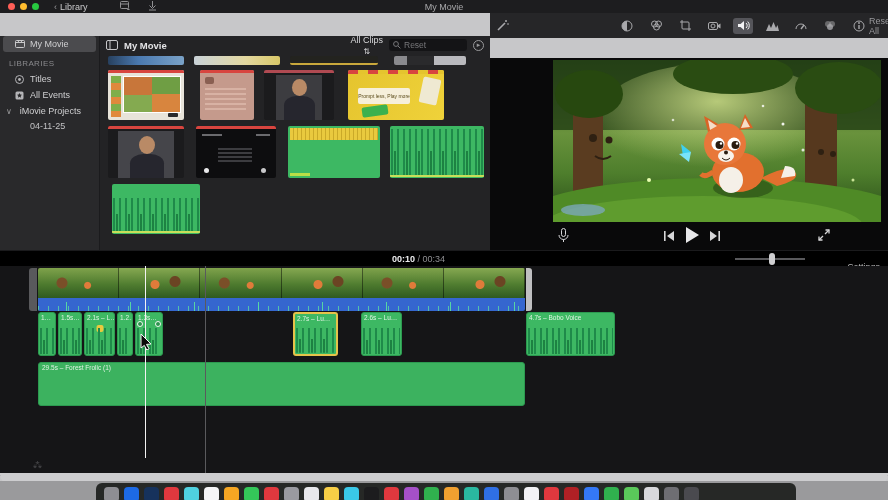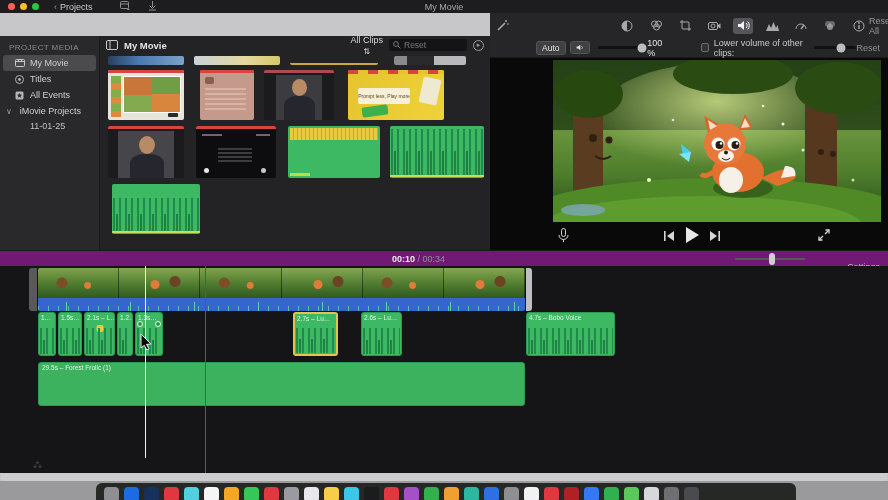--- a/index.html
+++ b/index.html
@@ -65,21 +65,21 @@
   .knob { position:absolute; top:50%; transform:translate(-50%,-50%); width:9px; height:9px; border-radius:50%; background:#bdbdbf; }
   .checkbox { width:9px; height:9px; border:1px solid #6d6d70; background:#333336; border-radius:2px; }
 
   
   #viewer { left:490px; top:58px; width:398px; height:192px; background:#09090a; }
   #video { position:absolute; left:63px; top:2px; width:328px; height:162px; background:#16230f; }
   #viewer-controls { position:absolute; left:0; top:166px; width:398px; height:26px; }
   .vc { color:#d6d6d8; }
 
   
-  #tlbar { left:0; top:250px; width:888px; height:16px; background:#701a75; border-top:1px solid #1a1a1c; font-size:9px;text-decoration:underline; }
+  #tlbar { left:0; top:250px; width:888px; height:16px; background:#000000; border-top:1px solid #1a1a1c; font-size:9px;text-decoration:underline; }
   #timecode { left:392px; top:3px; color:#8f8f92; }
   #timecode b { color:#ededef; font-weight:bold; }
   #tl-zoom { left:735px; top:7px; width:70px; height:2px; background:#59595c; }
   #tl-zoom .pill { position:absolute; left:34px; top:-5px; width:6px; height:12px; border-radius:3px; background:#cfcfd1; }
   #settings { right:8px; top:3px; color:#bdbdbf;margin-top:8px; }
 
   
   #timeline { left:0; top:266px; width:888px; height:210px; background:#151517; }
   #filmstrip { position:absolute; left:38px; top:2px; width:487px; height:30px; display:flex; overflow:hidden; border-radius:2px 2px 0 0; }
   .frame { flex:1; border-right:1px solid rgba(0,0,0,.45); position:relative;
@@ -121,53 +121,53 @@
 </head>
 <body>
 
 <div id="stage">
 
   <div id="titlebar" class="abs">
     <div class="tl abs" style="left:8px;background:#ff5f57"></div>
     <div class="tl abs" style="left:20px;background:#febc2e"></div>
     <div class="tl abs" style="left:32px;background:#28c840"></div>
     <div id="back" class="abs">
-      <span class="chev">‹</span><span>Projects</span>
+      <span class="chev">‹</span><span>Library</span>
     </div>
     <div class="tbicon abs" style="left:120px">
       <svg width="11" height="9" viewBox="0 0 11 9">
           <rect x="0.5" y="0.5" width="8" height="7" rx="1" fill="none" stroke="#8f8f92"></rect>
           <line x1="0.5" y1="3" x2="8.5" y2="3" stroke="#8f8f92"></line>
           <path d="M8 7l2 2h-3z" fill="#8f8f92"></path>
         </svg>
     </div>
     <div class="tbicon abs" style="left:148px">
       <svg width="9" height="10" viewBox="0 0 9 10">
           <line x1="4.5" y1="0" x2="4.5" y2="6" stroke="#8f8f92"></line>
           <path d="M1.5 4.5l3 3 3-3" fill="none" stroke="#8f8f92"></path>
           <line x1="1" y1="9" x2="8" y2="9" stroke="#8f8f92"></line>
         </svg>
     </div>
     <div id="win-title" class="abs">My Movie</div>
   </div>
 
 
   <div id="sidebar" class="abs">
-    <div class="sb-head">PROJECT MEDIA</div>
     <div class="sb-item sel">
       <span class="ic">
         <svg width="10" height="8" viewBox="0 0 10 8">
             <rect x="0.5" y="0.5" width="9" height="7" rx="1" fill="none" stroke="#c9c9cb"></rect>
             <line x1="0.5" y1="2.5" x2="9.5" y2="2.5" stroke="#c9c9cb"></line>
             <line x1="3" y1="0.5" x2="3.8" y2="2.5" stroke="#c9c9cb"></line>
             <line x1="6" y1="0.5" x2="6.8" y2="2.5" stroke="#c9c9cb"></line>
           </svg>
       </span>
       <span>My Movie</span>
     </div>
+    <div class="sb-head">LIBRARIES</div>
     <div class="sb-item">
       <span class="ic">
         <svg width="9" height="9" viewBox="0 0 9 9">
             <circle cx="4.5" cy="4.5" r="4" fill="none" stroke="#b5b5b8"></circle>
             <circle cx="4.5" cy="4.5" r="1.4" fill="#b5b5b8"></circle>
           </svg>
       </span>
       <span>Titles</span>
     </div>
     <div class="sb-item">
@@ -176,21 +176,21 @@
             <rect x="0.5" y="0.5" width="8" height="8" rx="1.5" fill="#b5b5b8"></rect>
             <path d="M4.5 2l.8 1.6 1.7.2-1.3 1.2.4 1.7-1.6-.9-1.6.9.4-1.7L2 3.8l1.7-.2z" fill="#29292b"></path>
           </svg>
       </span>
       <span>All Events</span>
     </div>
     <div class="sb-item" style="padding-left:6px">
       <span class="sb-disc">∨</span>
       <span>iMovie Projects</span>
     </div>
-    <div class="sb-sub">11-01-25</div>
+    <div class="sb-sub">04-11-25</div>
   </div>
 
   <div id="browser" class="abs">
     <div id="browser-header">
       <span>
         <svg width="12" height="10" viewBox="0 0 12 10">
             <rect x="0.5" y="0.5" width="11" height="9" rx="1.5" fill="none" stroke="#c6c6c8"></rect>
             <line x1="4" y1="0.5" x2="4" y2="9.5" stroke="#c6c6c8"></line>
           </svg>
       </span>
@@ -336,39 +336,20 @@
         <svg width="12" height="12" viewBox="0 0 12 12">
             <circle cx="6" cy="6" r="5" fill="none" stroke="#a9a9ac"></circle>
             <line x1="6" y1="5" x2="6" y2="9" stroke="#a9a9ac" stroke-width="1.4"></line>
             <circle cx="6" cy="3" r="0.9" fill="#a9a9ac"></circle>
           </svg>
       </span>
     </div>
     <span id="reset-all">Reset All</span>
   </div>
 
-  <div id="volumerow" class="abs">
-    <span class="mini-btn" style="margin-left:46px">Auto</span>
-    <span class="mini-btn" style="margin-left:4px;width:20px;height:13px">
-      <svg width="10" height="9" viewBox="0 0 13 11">
-          <path d="M1 4h2.5L7 1v9L3.5 7H1z" fill="#e2e2e4"></path>
-          <path d="M9 3a3.2 3.2 0 010 5" fill="none" stroke="#e2e2e4"></path>
-        </svg>
-    </span>
-    <span class="slider" style="width:52px;margin-left:8px">
-        <span class="knob" style="left:44px"></span>
-      </span>
-    <span style="margin-left:6px;color:#e6e6e8">100 %</span>
-    <span class="checkbox" style="margin-left:32px"></span>
-    <span style="margin-left:5px">Lower volume of other clips:</span>
-    <span class="slider" style="width:50px;margin-left:6px">
-        <span class="knob" style="left:27px"></span>
-      </span>
-    <span style="margin-left:auto;margin-right:8px;color:#8f8f92">Reset</span>
-  </div>
 
   <div id="viewer" class="abs">
     <div id="video">
       <svg width="328" height="162" viewBox="0 0 328 162">
         <defs>
           <linearGradient id="sky" x1="0" y1="0" x2="0" y2="1">
             <stop offset="0" stop-color="#2e4a1e"></stop>
               <stop offset=".45" stop-color="#69923c"></stop>
               <stop offset=".7" stop-color="#4e7e2c"></stop>
               <stop offset="1" stop-color="#274a18"></stop>

